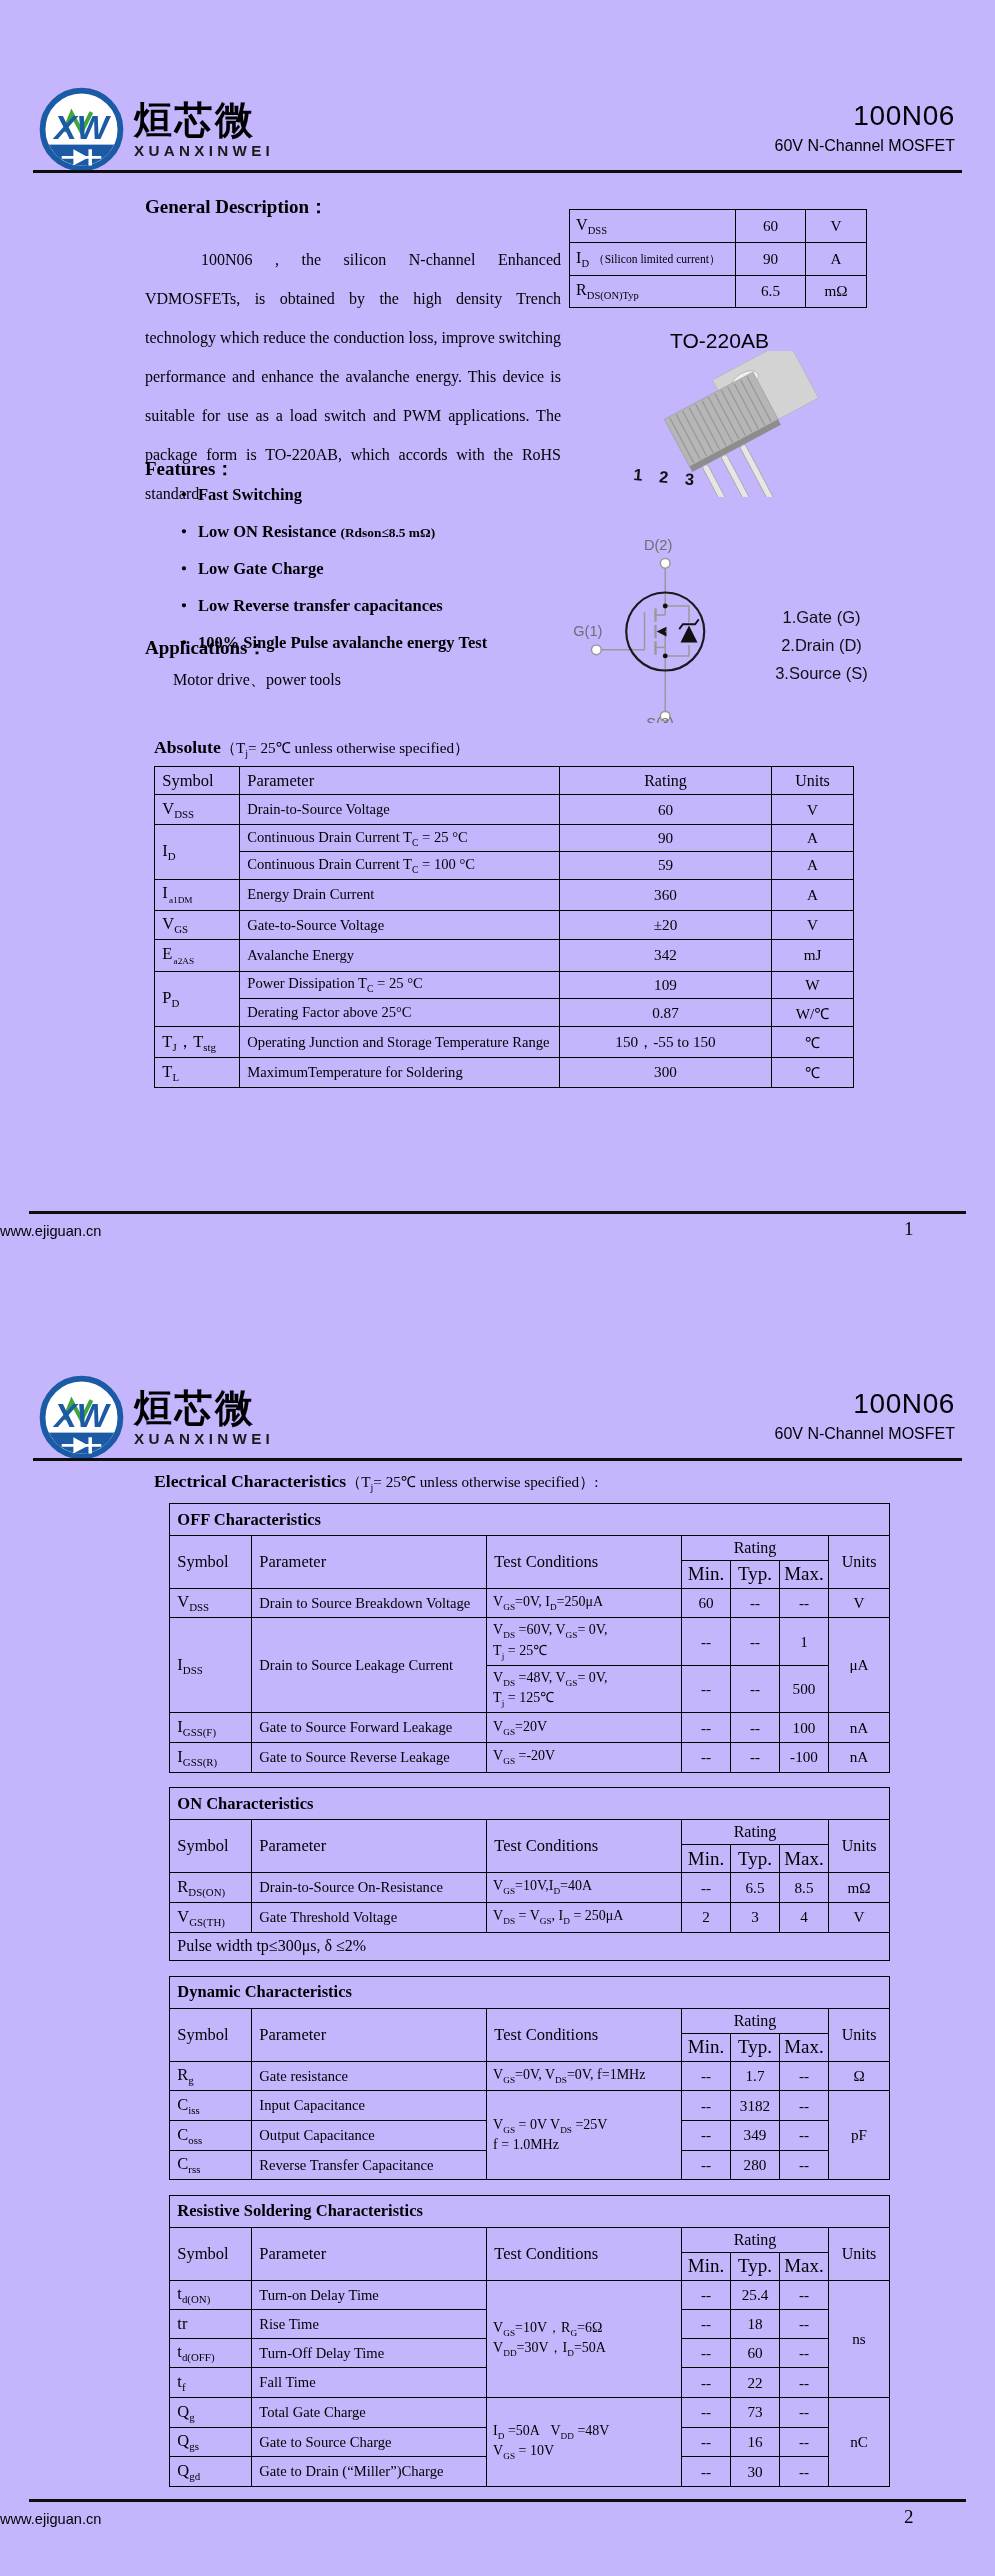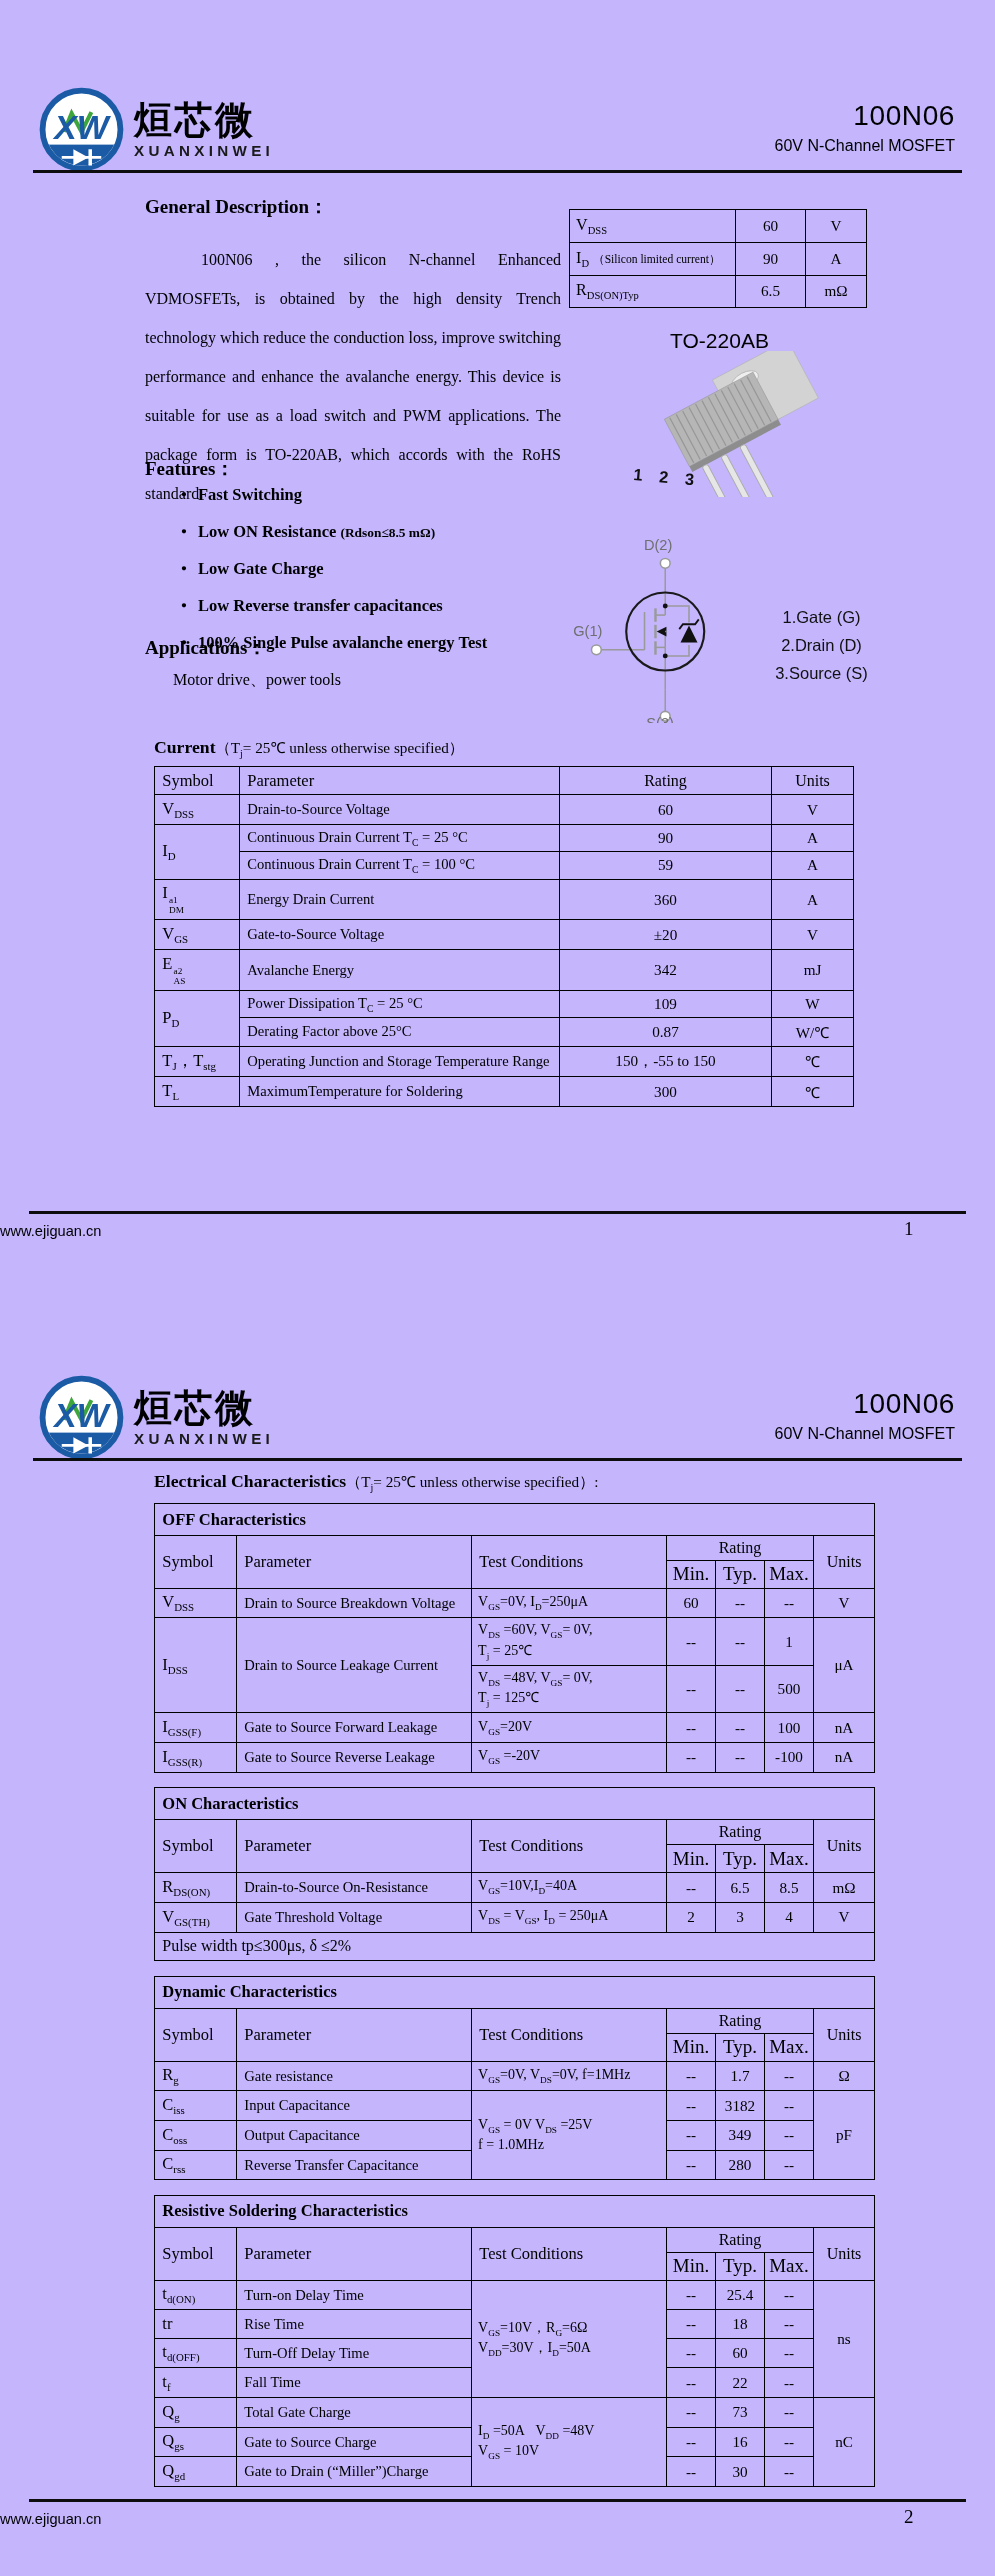--- a/index.html
+++ b/index.html
@@ -41,24 +41,24 @@
   th.al{text-align:left;padding:3.7px 7.3px;font-size:16.5px;}
   th.ct{text-align:center;font-size:16px;padding:3px 1.2px;}
   th.sub{text-align:center;font-size:19px;padding:2.4px 1.2px;}
   tr.hdr2 th{border-bottom:1.8px solid #000;}
   td.sym{font-size:16.5px;padding:3.7px 7.3px;}
   td.par{font-size:14.6px;padding:3.7px 7.3px;}
   td.tst{font-size:14px;padding:3px 6.1px;line-height:1.35;}
   td.c{font-size:15.2px;text-align:center;padding:3.7px 2.4px;}
   td.note{font-size:16px;padding:4.9px 7.3px;}
   sub{font-size:66%;}
-  .stk{display:inline-flex;flex-direction:column;align-items:flex-start;font-size:56%;line-height:1.05;vertical-align:-0.55em;margin-left:1.2px;}
+  .stk{display:inline-flex;flex-direction:row;align-items:flex-start;font-size:56%;line-height:1.05;vertical-align:-0.55em;margin-left:1.2px;}
   
   .abs-tab{position:absolute;left:154px;top:766px;width:700px;}
-  .etabs{position:absolute;left:154px;top:215px;width:669px;}
+  .etabs{position:absolute;left:169px;top:215px;width:669px;}
   .etabs table{margin-bottom:14.6px;width:720px;}
   
   .frule{position:absolute;left:29px;right:29px;top:1211px;height:3px;background:#0d0d0d;}
   .site{position:absolute;left:0;width:100%;top:1223px;font-family:"Liberation Sans",sans-serif;font-size:14.6px;}
   .pno{position:absolute;left:883px;width:30.5px;top:1218px;text-align:right;font-size:19px;}
 </style>
 </head>
 <body>
 
 <div class="page">
@@ -199,21 +199,21 @@
     </g>
   </svg>
 
   <div class="pinlist">
     <div>1.Gate (G)</div>
     <div>2.Drain (D)</div>
     <div>3.Source (S)</div>
   </div>
 
   <div class="ttl" style="top:737px;">
-    <b>Current</b><span>（T<sub>j</sub>= 25℃  unless otherwise specified）</span>
+    <b>Absolute</b><span>（T<sub>j</sub>= 25℃  unless otherwise specified）</span>
   </div>
 
   <table class="sheet-tab abs-tab">
     <colgroup>
         <col style="width:85px">
         <col style="width:320px">
         <col style="width:212px">
         <col style="width:82px">
       </colgroup>
     <tbody>

